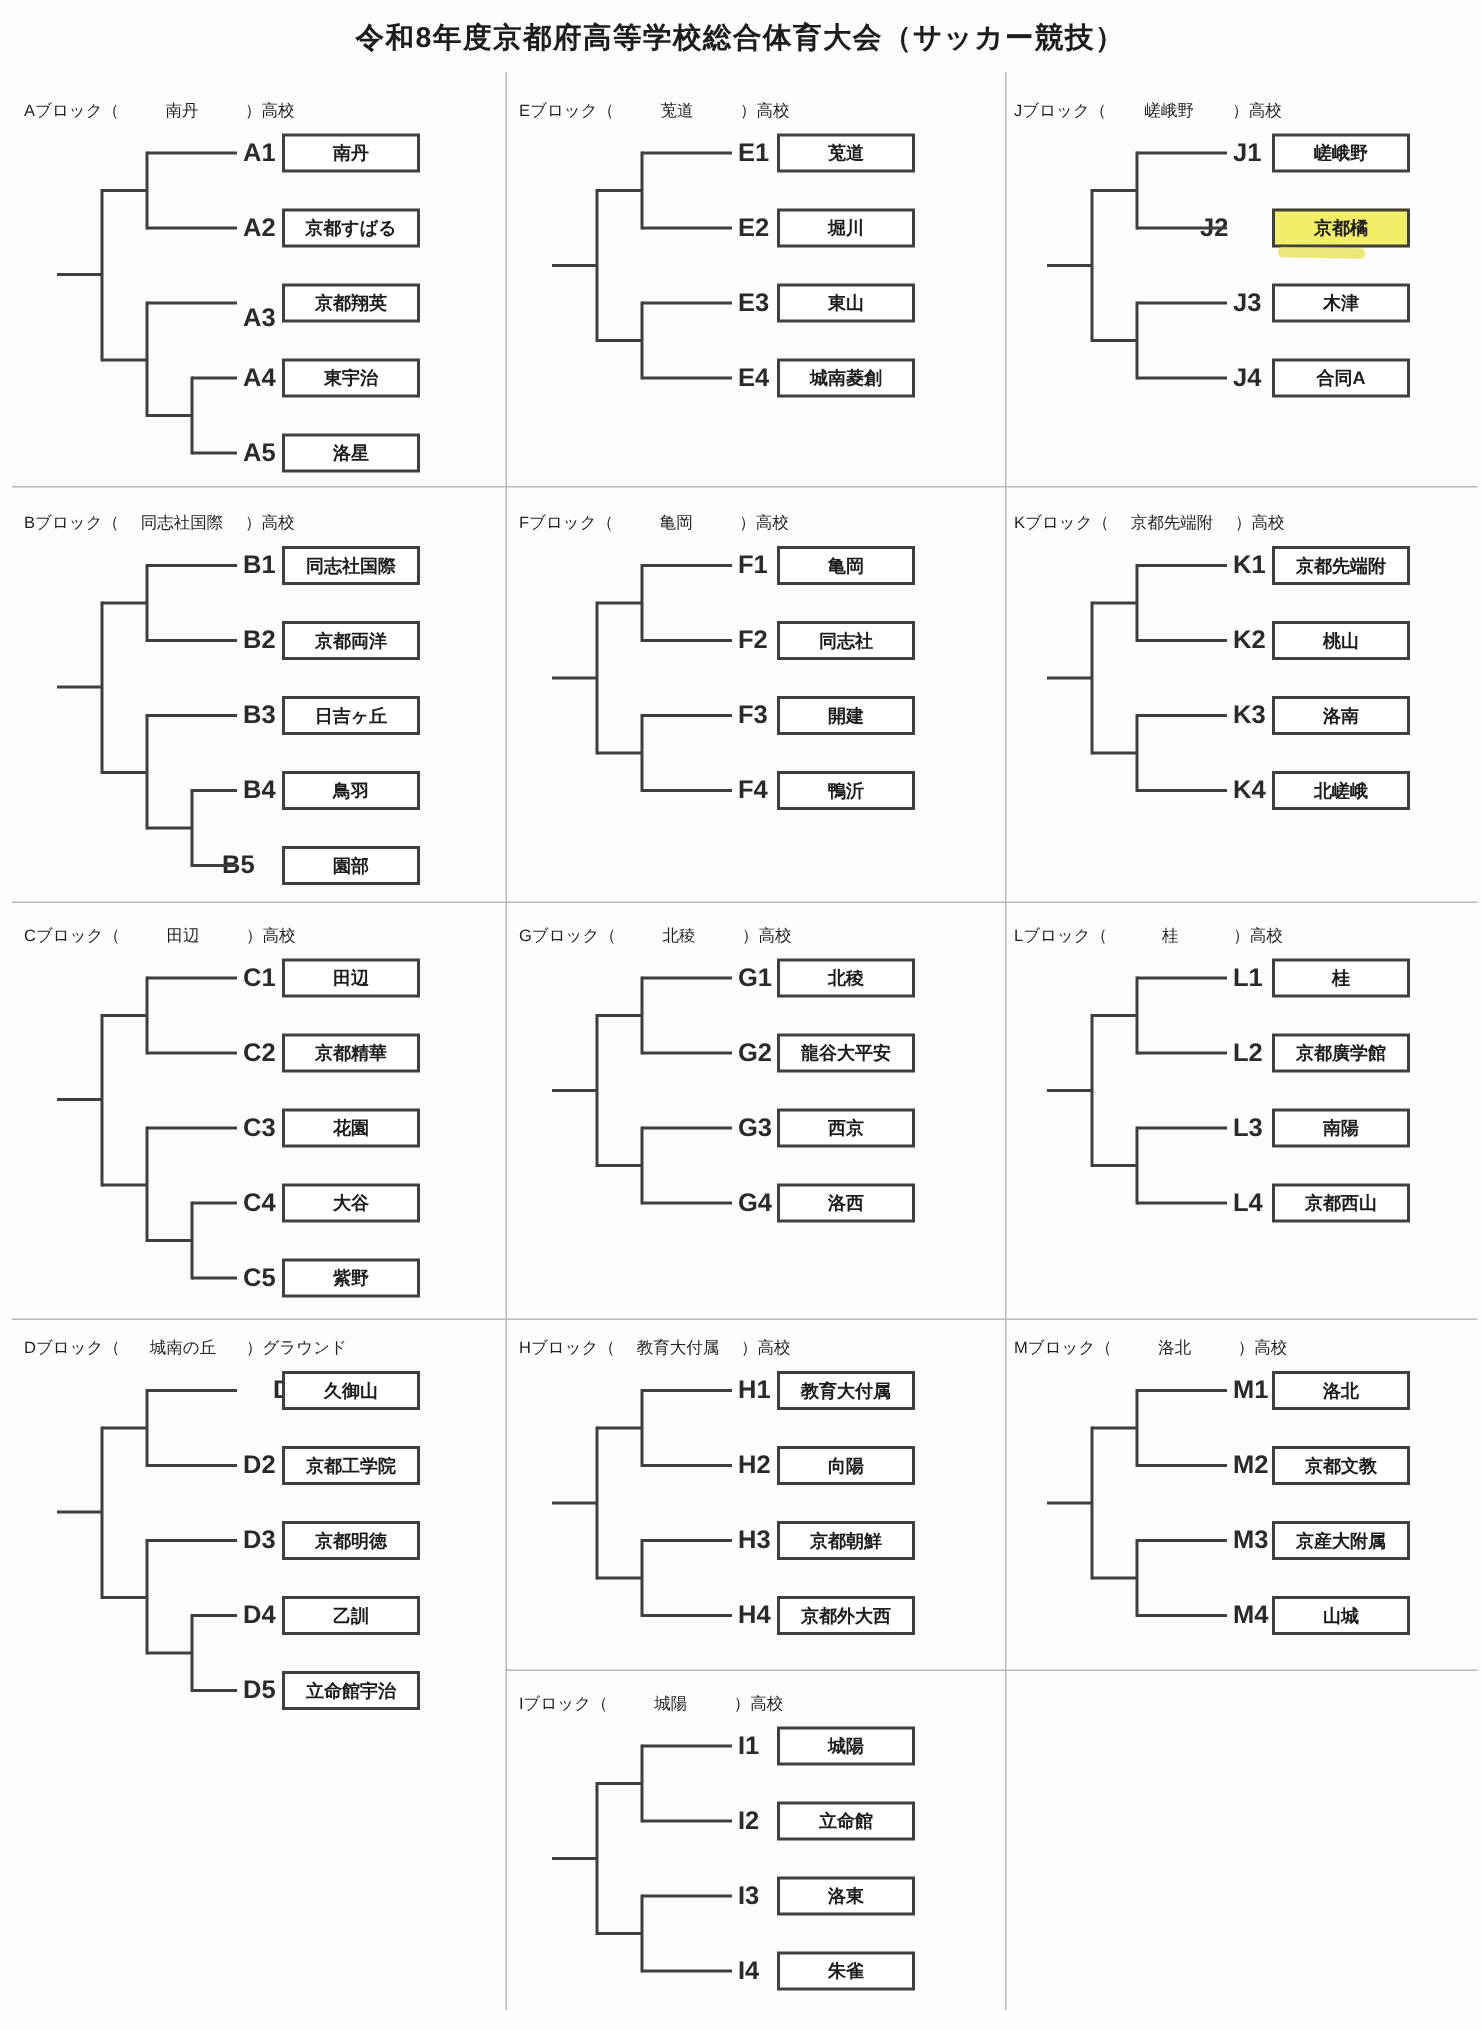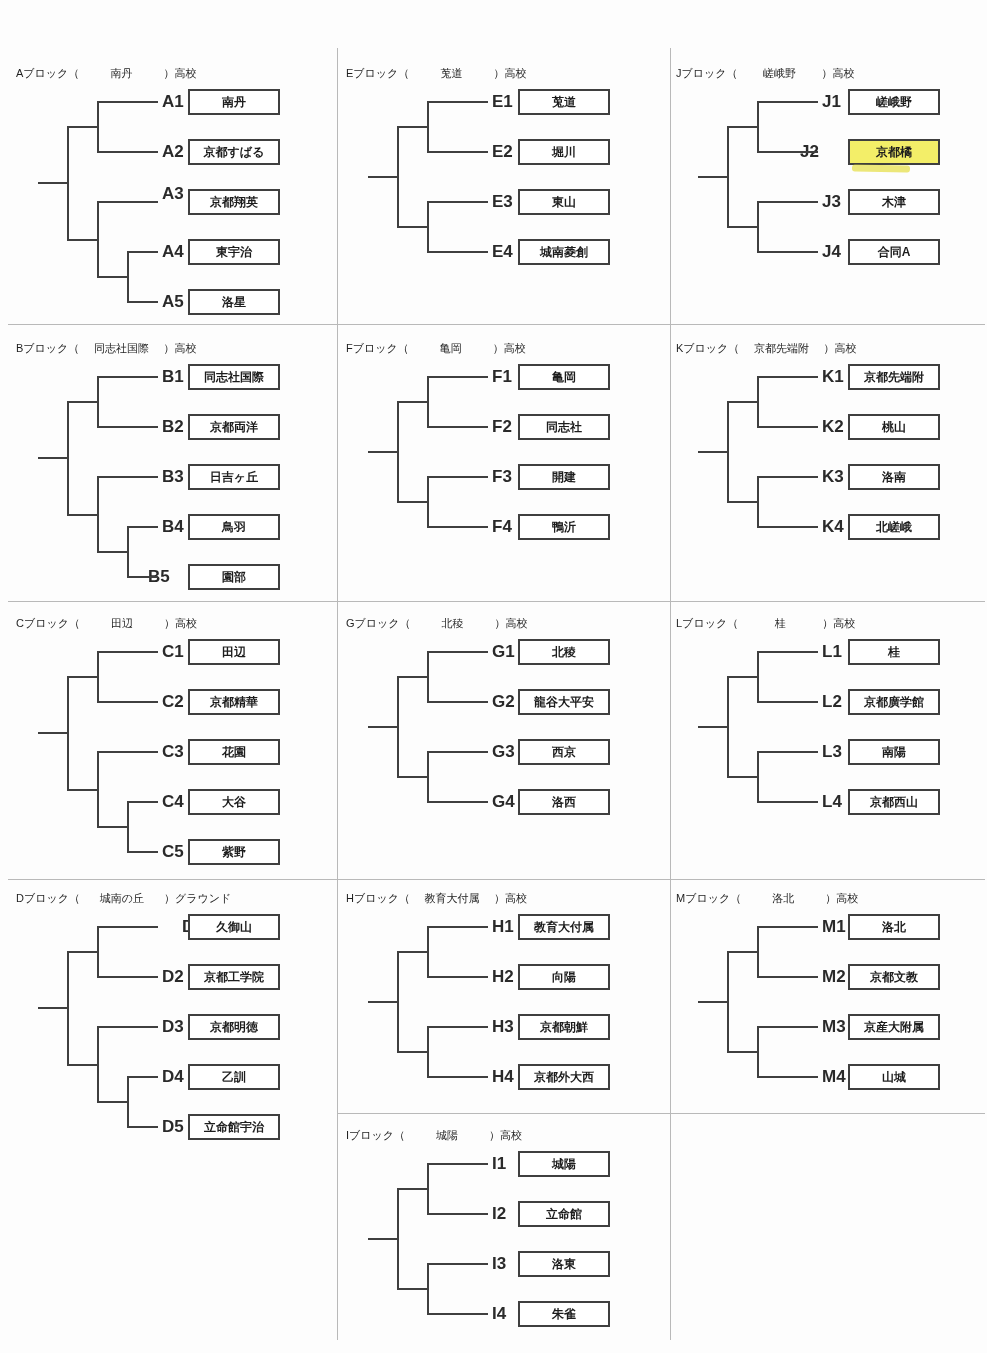--- a/index.html
+++ b/index.html
@@ -29,20 +29,21 @@
     display:flex;align-items:center;justify-content:center;
     font-size:12px;font-weight:bold;color:#1d1d1d;white-space:nowrap;
   }
   .seed{position:absolute;font-size:17px;font-weight:600;color:#2a2a2a;width:24px;line-height:16px;}
   .smudge{position:absolute;border-radius:3px;transform:rotate(1.2deg);}
 </style>
 </head>
 <body>
 
 <div id="canvas">
+  <div class="page-title">令和8年度京都府高等学校総合体育大会（サッカー競技）</div>
 
   <div class="gridline" style="left:337px;top:48px;width:1px;height:1292px;"></div>
   <div class="gridline" style="left:670px;top:48px;width:1px;height:1292px;"></div>
   <div class="gridline" style="left:8px;top:324px;width:977px;height:1px;"></div>
   <div class="gridline" style="left:8px;top:601px;width:977px;height:1px;"></div>
   <div class="gridline" style="left:8px;top:879px;width:977px;height:1px;"></div>
   <div class="gridline" style="left:337px;top:1113px;width:648px;height:1px;"></div>
 <div class="block-header" style="left: 16px; top: 66px;">
       <span>Aブロック（</span>
       <span class="venue">南丹</span>
@@ -51,21 +52,21 @@
     <div class="seed" style="left: 162px; top: 94px;">A1</div>
     <div class="team-box" style="left: 188px; top: 89px;">
       <span>南丹</span>
     </div>
     <div class="bl" style="left: 98px; top: 101px; width: 60px; height: 2px;"></div>
     <div class="seed" style="left: 162px; top: 144px;">A2</div>
     <div class="team-box" style="left: 188px; top: 139px;">
       <span>京都すばる</span>
     </div>
     <div class="bl" style="left: 98px; top: 151px; width: 60px; height: 2px;"></div>
-    <div class="seed" style="left: 162px; top: 186px;">A3</div>
+    <div class="seed" style="left: 162px; top: 204px;">A3</div>
     <div class="team-box" style="left: 188px; top: 189px;">
       <span>京都翔英</span>
     </div>
     <div class="bl" style="left: 98px; top: 201px; width: 60px; height: 2px;"></div>
     <div class="seed" style="left: 162px; top: 244px;">A4</div>
     <div class="team-box" style="left: 188px; top: 239px;">
       <span>東宇治</span>
     </div>
     <div class="bl" style="left: 128px; top: 251px; width: 30px; height: 2px;"></div>
     <div class="seed" style="left: 162px; top: 294px;">A5</div>

